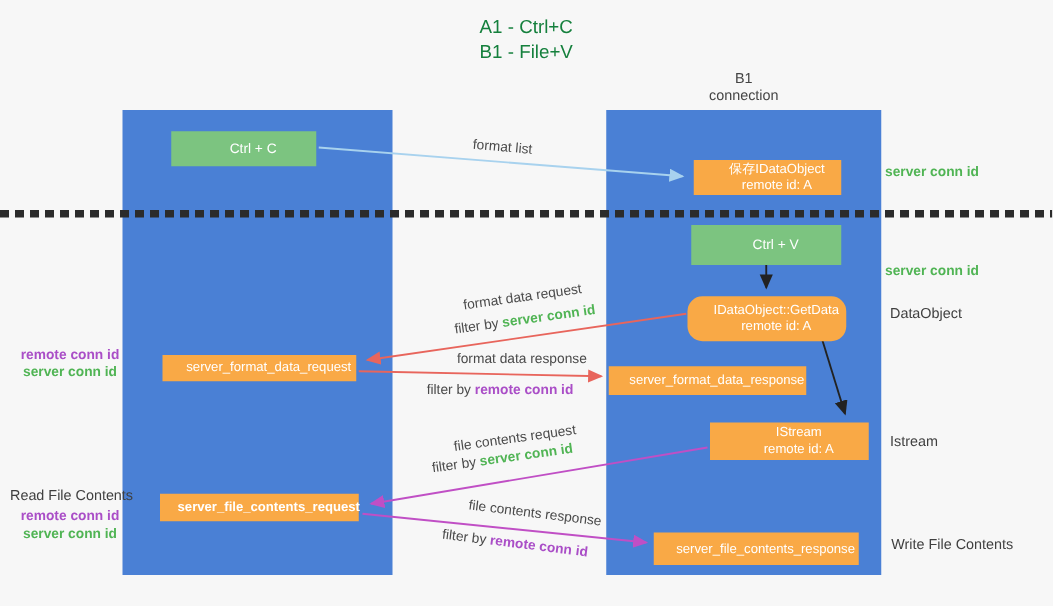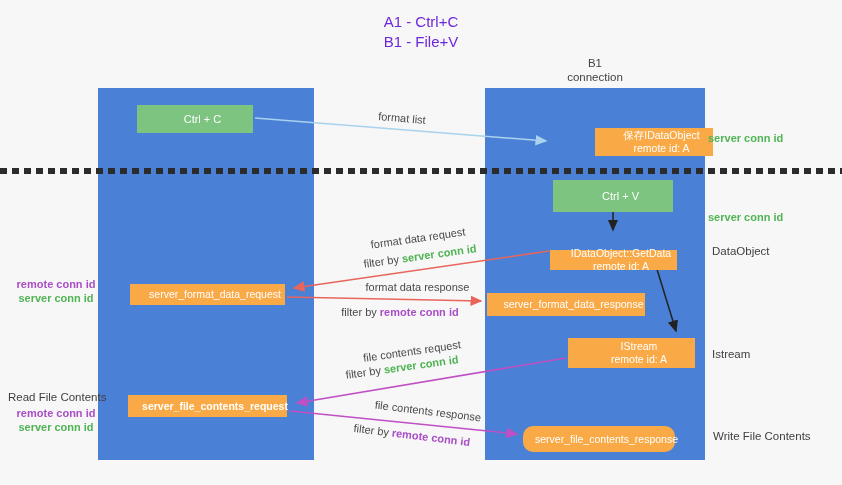--- a/index.html
+++ b/index.html
@@ -8,21 +8,21 @@
     position: relative;
     width: 842px; height: 485px;
     background: #f7f7f7;
     font-family: "Liberation Sans", sans-serif;
     overflow: hidden;
   }
   .abs { position: absolute; }
   #title {
     left: 0; top: 12px; width: 842px;
     text-align: center;
-    font-size: 15px; line-height: 20px; color: #6d28d9;
+    font-size: 15px; line-height: 20px; color: #15803d;
     z-index: 5;
   }
   .col-header {
     text-align: center;
     font-size: 11.5px; line-height: 14px; color: #444;
     z-index: 5;
   }
   .lifeline {
     top: 88px; height: 372px; width: 216px;
     background: #4a80d5;
@@ -95,30 +95,30 @@
     <line x1="549" y1="251" x2="294" y2="288" stroke="#e8655c" stroke-width="1.5" marker-end="url(#m-red)"></line>
     <line x1="287" y1="297" x2="481" y2="301" stroke="#e8655c" stroke-width="1.5" marker-end="url(#m-red)"></line>
     <line x1="566" y1="358" x2="297" y2="403" stroke="#c04fc5" stroke-width="1.5" marker-end="url(#m-mag)"></line>
     <line x1="290" y1="411" x2="517" y2="434" stroke="#c04fc5" stroke-width="1.5" marker-end="url(#m-mag)"></line>
   </svg>
 
   <div class="abs node green" style="left:137px; top:105px; width:116px; height:28px;">
     <div>Ctrl + C</div>
   </div>
 
-  <div class="abs node orange" style="left:555px; top:128px; width:118px; height:28px;margin-left:40px;">
+  <div class="abs node orange" style="left:555px; top:128px; width:118px; height:28px;">
     <div>保存IDataObject</div>
     <div>remote id: A</div>
   </div>
 
   <div class="abs node green" style="left:553px; top:180px; width:120px; height:32px;">
     <div>Ctrl + V</div>
   </div>
 
-  <div class="abs node orange" style="left:550px; top:250px; width:127px; height:20px;">
+  <div class="abs node orange" style="left:550px; top:237px; width:127px; height:36px;border-radius:12px;">
     <div>IDataObject::GetData</div>
     <div>remote id: A</div>
   </div>
 
   <div class="abs node orange" style="left:487px; top:293px; width:158px; height:23px;">
     <div>server_format_data_response</div>
   </div>
 
   <div class="abs node orange" style="left:130px; top:284px; width:155px; height:21px;">
     <div>server_format_data_request</div>
@@ -126,21 +126,21 @@
 
   <div class="abs node orange" style="left:568px; top:338px; width:127px; height:30px;">
     <div>IStream</div>
     <div>remote id: A</div>
   </div>
 
   <div class="abs node orange" style="left:128px; top:395px; width:159px; height:22px;font-weight:bold;">
     <div>server_file_contents_request</div>
   </div>
 
-  <div class="abs node orange" style="left:523px; top:426px; width:152px; height:26px;border-radius:10px;">
+  <div class="abs node orange" style="left:523px; top:426px; width:164px; height:26px;">
     <div>server_file_contents_response</div>
   </div>
 
   <div class="abs sidelabel green-t" style="left:708px; top:132px;">server conn id</div>
   <div class="abs sidelabel green-t" style="left:708px; top:211px;">server conn id</div>
   <div class="abs sidelabel" style="left:712px; top:245px;">DataObject</div>
   <div class="abs sidelabel" style="left:712px; top:348px;">Istream</div>
   <div class="abs sidelabel" style="left:713px; top:430px;">Write File Contents</div>
 
   <div class="abs sidelabel" style="left:8px; top:391px;">Read File Contents</div>

